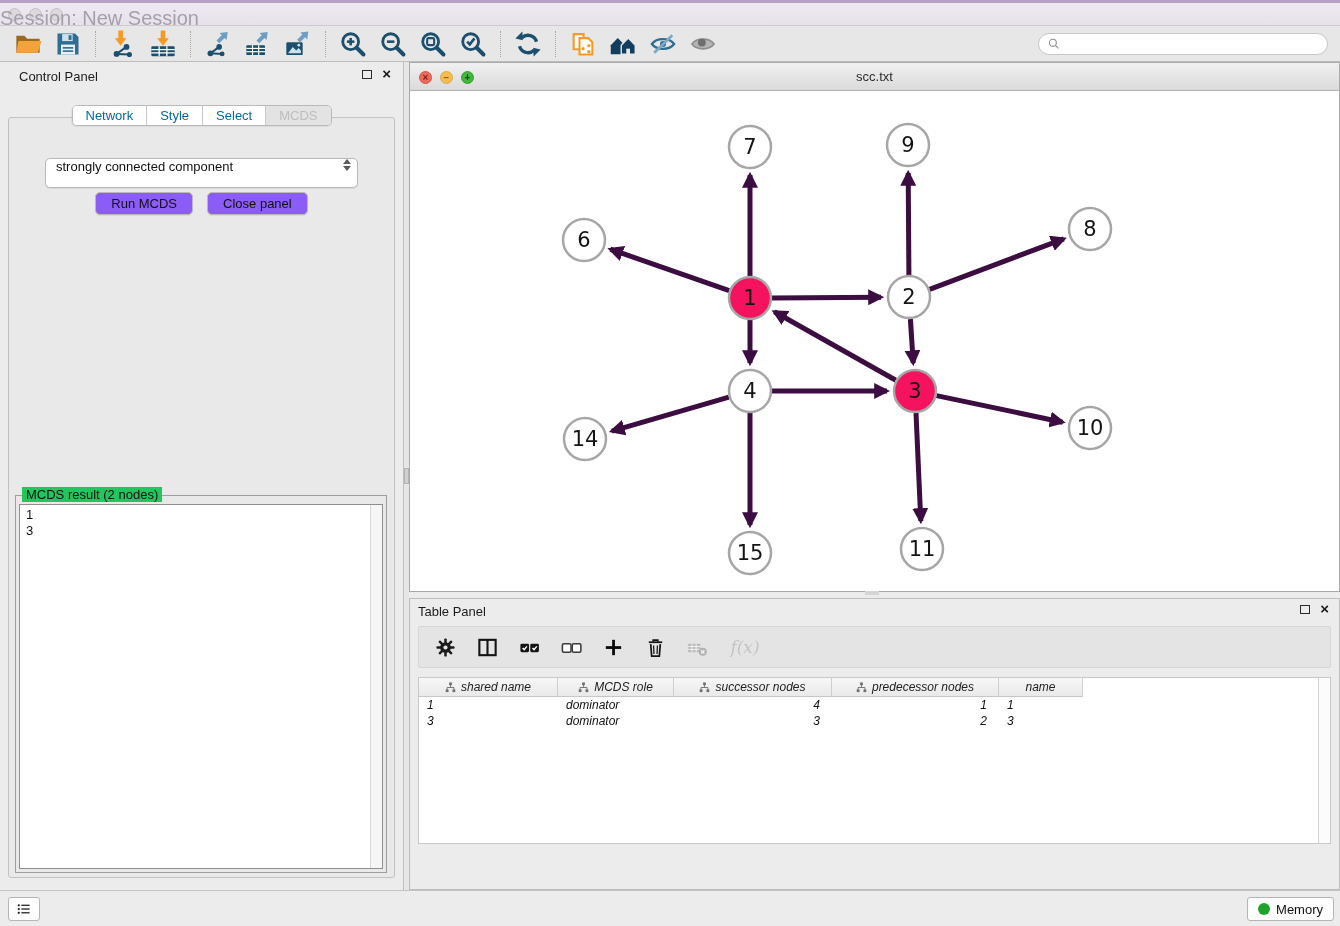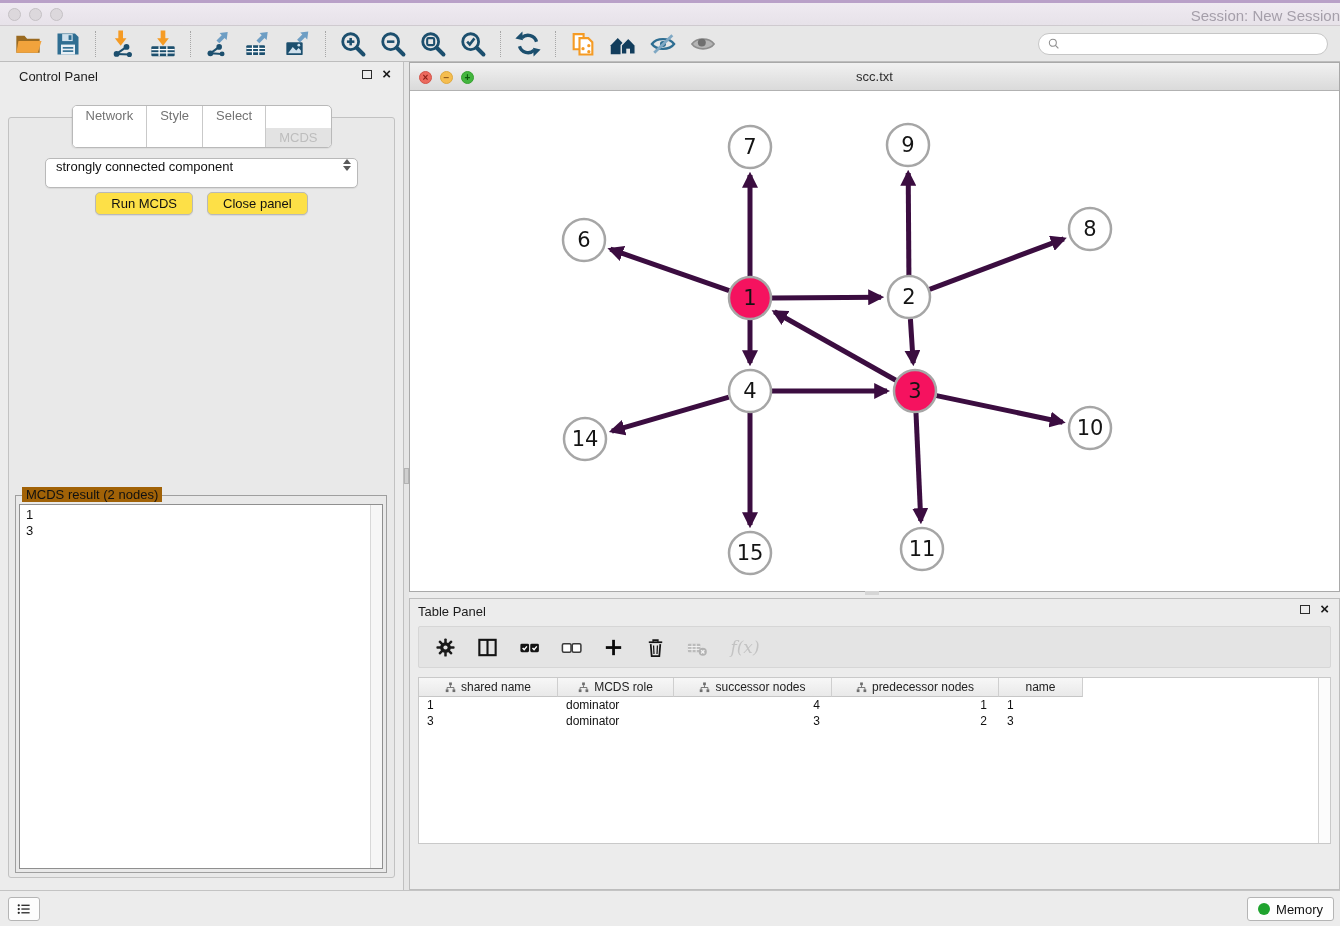--- a/index.html
+++ b/index.html
@@ -3,21 +3,21 @@
 <meta charset="utf-8">
 <style>
   * { margin:0; padding:0; box-sizing:border-box; }
   html,body { width:1340px; height:926px; font-family:"Liberation Sans",sans-serif; background:#ececec; overflow:hidden; }
   .screen { position:absolute; inset:0; width:1340px; height:926px; background:#ececec; }
 
   
   .titlebar { position:absolute; top:0; left:0; right:0; height:26px; background:linear-gradient(#efeaf1,#e7e2e9); border-top:3px solid #b9a0c8; border-bottom:1px solid #cfcacf; }
   .tl-group { position:absolute; left:8px; top:5px; display:flex; gap:8px; }
   .tl { width:13px; height:13px; border-radius:50%; background:#dcd8dc; border:1px solid #c5c1c5; }
-  .win-title { position:absolute; left:0; right:0; top:4px; text-align:right; font-size:15px; color:#a59faa; }
+  .win-title { position:absolute; left:0; right:0; top:4px; text-align:left; font-size:20px; color:#a59faa; }
 
   
   .toolbar { position:absolute; top:26px; left:0; right:0; height:36px; background:#e7e7e7; border-bottom:1px solid #bdbdbd; display:flex; align-items:center; padding:0 8px; }
   .tgroups { display:flex; align-items:center; }
   .tbtn { width:40px; height:32px; background:transparent; border:none; display:flex; align-items:center; justify-content:center; cursor:pointer; }
   .tbtn svg { width:28px; height:28px; }
   .tsep { width:0; height:26px; border-left:1px dotted #a7a7a7; margin:0 7px; display:inline-block; }
   .searchbox { margin-left:auto; margin-right:4px; width:290px; height:22px; background:#fff; border:1px solid #c6c6c6; border-radius:12px; display:flex; align-items:center; padding:0 8px; }
   .searchbox svg { width:14px; height:14px; flex:none; }
   .searchbox input { border:none; outline:none; flex:1; font-size:12px; margin-left:5px; background:transparent; }
@@ -27,37 +27,37 @@
 
   
   .control-panel { position:absolute; left:0; top:0; bottom:0; width:403px; background:#ececec; }
   .panel-head { position:absolute; top:0; left:9px; right:0; height:30px; }
   .panel-head .ptitle { position:absolute; left:10px; top:7px; font-size:13px; color:#1c1c1c; }
   .ph-icons { position:absolute; right:12px; top:7px; display:flex; gap:10px; align-items:center; }
   .float-ic { width:10px; height:9px; border:1.6px solid #2b2b2b; display:inline-block; }
   .close-ic { font-size:15px; font-weight:bold; color:#1a1a1a; line-height:10px; }
 
   .seg { display:inline-flex; border:1px solid #b9b9b9; border-radius:5px; overflow:hidden; background:#fff; box-shadow:0 1px 1px rgba(0,0,0,.06); }
-  .seg .tab { padding:2px 13px; font-size:13px; background:#fff; color:#737373; border-right:1px solid #c9c9c9; white-space:nowrap; }
+  .seg .tab { padding:2px 13px; font-size:13px; background:#fff; color:#0369a1; border-right:1px solid #c9c9c9; white-space:nowrap; }
   .seg .tab:last-child { border-right:none; }
-  .seg .tab.active { background:#e3e3e3; color:#bdbdbd;margin-top:22px; }
+  .seg .tab.active { background:#e3e3e3; color:#bdbdbd; }
   .cp-tabs { position:absolute; top:43px; left:50%; transform:translateX(-50%); z-index:2; }
 
   .cp-content { position:absolute; left:8px; right:8px; top:55px; bottom:12px; background:#e9e9e9; border:1px solid #c2c2c2; border-radius:3px; }
   .opt-label { position:absolute; top:20px; left:0; right:0; text-align:center; font-size:13px; color:#111; }
   .selectbox { position:absolute; top:40px; left:36px; right:36px; height:30px; background:#fff; border:1px solid #b9b9b9; border-radius:5px; display:flex; align-items:flex-start; padding:0 6px 0 10px; box-shadow:0 1px 1px rgba(0,0,0,.07); }
   .selectbox .sel-text { flex:1; font-size:13px; color:#111; }
   .stepper { display:flex; flex-direction:column; align-items:center; gap:2px; }
   .stepper .up { width:0; height:0; border-left:4px solid transparent; border-right:4px solid transparent; border-bottom:5px solid #5a5a5a; }
   .stepper .down { width:0; height:0; border-left:4px solid transparent; border-right:4px solid transparent; border-top:5px solid #5a5a5a; }
   .btn-row { position:absolute; top:74px; left:0; right:0; display:flex; justify-content:center; gap:14px; }
-  .btn { background:#fde047; border:1px solid #b9b9b9; border-radius:5px; padding:3px 15px; font-size:13px; color:#111; box-shadow:0 1px 1px rgba(0,0,0,.07); cursor:pointer; }
+  .btn { background:#8b5cf6; border:1px solid #b9b9b9; border-radius:5px; padding:3px 15px; font-size:13px; color:#111; box-shadow:0 1px 1px rgba(0,0,0,.07); cursor:pointer; }
 
   .groupbox { position:absolute; left:6px; right:7px; top:377px; bottom:4px; border:1px solid #9f9f9f; }
-  .groupbox .legend { position:absolute; top:-9px; left:6px; background:#a16207; padding:0 4px; font-size:13px; color:#111; }
+  .groupbox .legend { position:absolute; top:-9px; left:6px; background:#22c55e; padding:0 4px; font-size:13px; color:#111; }
   .mcds-list { position:absolute; top:8px; left:3px; right:3px; bottom:3px; background:#fff; border:1px solid #8f8f8f; display:flex; }
   .mcds-lines { flex:1; padding:2px 6px; font-size:13px; color:#111; line-height:16px; }
   .vtrack { width:12px; border-left:1px solid #d8d8d8; background:#f6f6f6; }
 
   
   .v-splitter { position:absolute; left:403px; top:0; bottom:0; width:6px; background:#e6e6e6; border-left:1px solid #c0c0c0; }
   .v-handle { position:absolute; left:0; top:406px; width:5px; height:16px; background:#cfcfcf; border:1px solid #b3b3b3; }
   .h-handle { position:absolute; left:455px; bottom:-4px; width:14px; height:4px; background:#d6d6d6; }
 
   
@@ -73,21 +73,21 @@
   .nw-canvas { position:absolute; top:28px; left:0; right:0; bottom:0; background:#fff; }
   .nw-canvas svg { width:100%; height:100%; display:block; }
 
   .table-panel { position:absolute; top:536px; left:0; right:0; bottom:0; background:#ececec; border:1px solid #bdbdbd; }
   .tp-toolbar { position:absolute; top:27px; left:8px; right:8px; height:42px; background:#e4e4e4; border:1px solid #d6d6d6; border-radius:2px; display:flex; align-items:center; gap:6px; padding:0 8px; }
   .ttbtn { width:36px; height:34px; background:transparent; border:none; display:flex; align-items:center; justify-content:center; cursor:pointer; }
   .ttbtn svg { width:23px; height:23px; }
   .ttbtn.disabled { opacity:.55; filter:grayscale(1); }
   .ttbtn.fx { width:48px; font-family:"DejaVu Serif",serif; font-style:italic; font-size:17px; color:#a9a9a9; }
   .table-wrap { position:absolute; top:78px; left:8px; right:8px; bottom:45px; background:#fff; border:1px solid #c9c9c9; display:flex; }
-  .table-inner { flex:1; overflow:hidden; }
+  .table-inner { flex:1; overflow:hidden;font-style:italic; }
   .thead { display:flex; height:19px; }
   .th { display:flex; align-items:center; justify-content:center; gap:5px; font-size:12px; color:#222; background:linear-gradient(#f7f7f7,#e9e9e9); border-right:1px solid #cfcfcf; border-bottom:1px solid #c6c6c6; }
   .th svg { width:11px; height:11px; }
   .tr { display:flex; height:16px; line-height:16px; }
   .td { font-size:12px; color:#111; padding:0 8px; white-space:nowrap; overflow:hidden; }
   .td.right { text-align:right; padding-right:12px; }
   .vtrack2 { width:12px; border-left:1px solid #d2d2d2; background:#fcfcfc; }
   .tp-tabs { position:absolute; bottom:5px; left:50%; transform:translateX(-50%); }
   .tp-head-title { position:absolute; left:8px; top:5px; font-size:13px; color:#1c1c1c; }
   .tp-icons { position:absolute; right:10px; top:5px; display:flex; gap:10px; align-items:center; }

